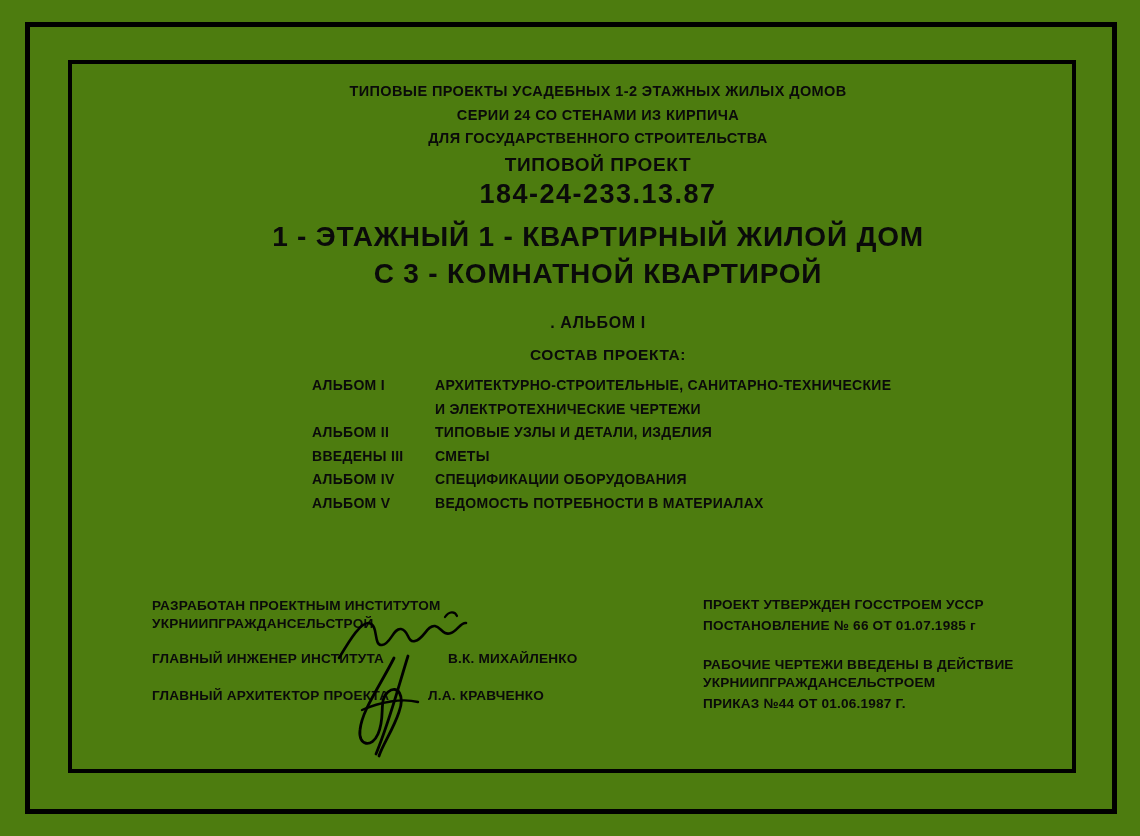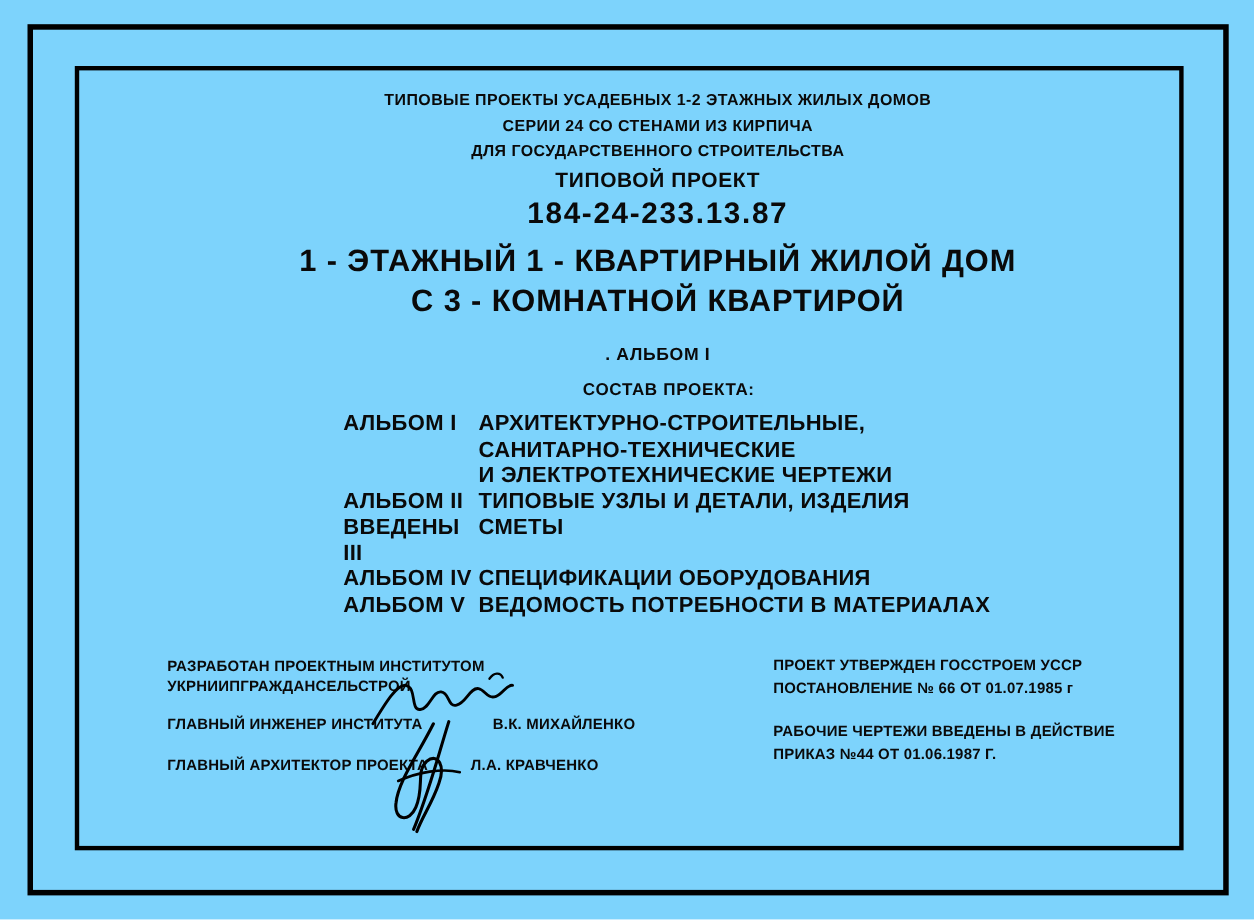--- a/index.html
+++ b/index.html
@@ -2,42 +2,42 @@
 <html><head>
 <meta charset="utf-8">
 <style>
   html, body {
     margin: 0; padding: 0;
     width: 1140px; height: 836px;
     background: #ffffff;
     font-family: "Liberation Sans", sans-serif;
     overflow: hidden;
   }
-  .page { position: relative; width: 1140px; height: 836px; background: #7dd3fc; color: #0a0a0a; }
+  .page { position: relative; width: 1140px; height: 836px; background: #4d7c0f; color: #0a0a0a; }
   .frame-outer {
     position: absolute; left: 25px; top: 22px; width: 1092px; height: 792px;
     border: 5px solid #000; box-sizing: border-box;
   }
   .frame-inner {
     position: absolute; left: 68px; top: 60px; width: 1008px; height: 713px;
     border: 4px solid #000; box-sizing: border-box;
   }
   .txt { position: absolute; font-weight: 700; color: #0a0a0a; white-space: nowrap; line-height: 1.1; }
   
   .center-col { position: absolute; left: 94px; top: 0; width: 1008px; height: 836px; pointer-events: none; }
   .center-col .txt { left: 0; width: 100%; text-align: center; }
   .series-line { font-size: 14.5px; letter-spacing: 0.4px; }
   .type-line   { font-size: 19px;  letter-spacing: 0.6px; }
   .number-line { font-size: 27px;  letter-spacing: 1.5px; }
   .title-line  { font-size: 28px;  letter-spacing: 0.8px; }
   .album-line  { font-size: 16px; letter-spacing: 0.6px; }
   .sostav-head { font-size: 15.5px; letter-spacing: 0.6px; transform: translateX(-50%); }
   .albums {
     position: absolute; left: 312px; top: 374px; width: 600px;
-    font-weight: 700; font-size: 20px; letter-spacing: 0.3px;
+    font-weight: 700; font-size: 14px; letter-spacing: 0.3px;
   }
   .album-row { display: flex; line-height: 23.5px; }
   .album-row .lbl { width: 123px; flex: 0 0 123px; }
   .album-row .desc { white-space: pre-line; }
   .small-line { font-size: 13.6px; letter-spacing: 0.2px; line-height: 18px; }
   .right-block { position: absolute; left: 675px; top: 596px; }
   .right-block .rl { display: block; padding-left: 28px; }
   .sig { position: absolute; }
   .sig path { fill: none; stroke: #000; stroke-linecap: round; stroke-linejoin: round; }
 </style>
@@ -106,16 +106,17 @@
   <svg class="sig" style="left:348px; top:652px" width="90" height="110" viewBox="0 0 90 110">
     <path d="M46 6 C32 34 14 58 12 78 C10 94 24 96 30 82 C38 64 30 48 40 40 C50 32 57 44 51 60 C45 78 35 92 31 104" stroke-width="2.8"></path>
     <path d="M60 4 C50 36 42 68 28 102" stroke-width="2.8"></path>
     <path d="M14 58 C32 50 54 46 70 50" stroke-width="2.4"></path>
   </svg>
 
   <div class="right-block">
     <span class="txt small-line rl" style="position:static; margin-top:0">ПРОЕКТ УТВЕРЖДЕН ГОССТРОЕМ УССР</span>
     <span class="txt small-line rl" style="position:static; margin-top:3px">ПОСТАНОВЛЕНИЕ № 66 ОТ 01.07.1985 г</span>
     <span class="txt small-line rl" style="position:static; margin-top:21px">РАБОЧИЕ ЧЕРТЕЖИ ВВЕДЕНЫ В ДЕЙСТВИЕ</span>
+    <span class="txt small-line rl" style="position:static; margin-top:0">УКРНИИПГРАЖДАНСЕЛЬСТРОЕМ</span>
     <span class="txt small-line rl" style="position:static; margin-top:3px">ПРИКАЗ №44 ОТ 01.06.1987 Г.</span>
   </div>
 
 </div>
 
 </body></html>

